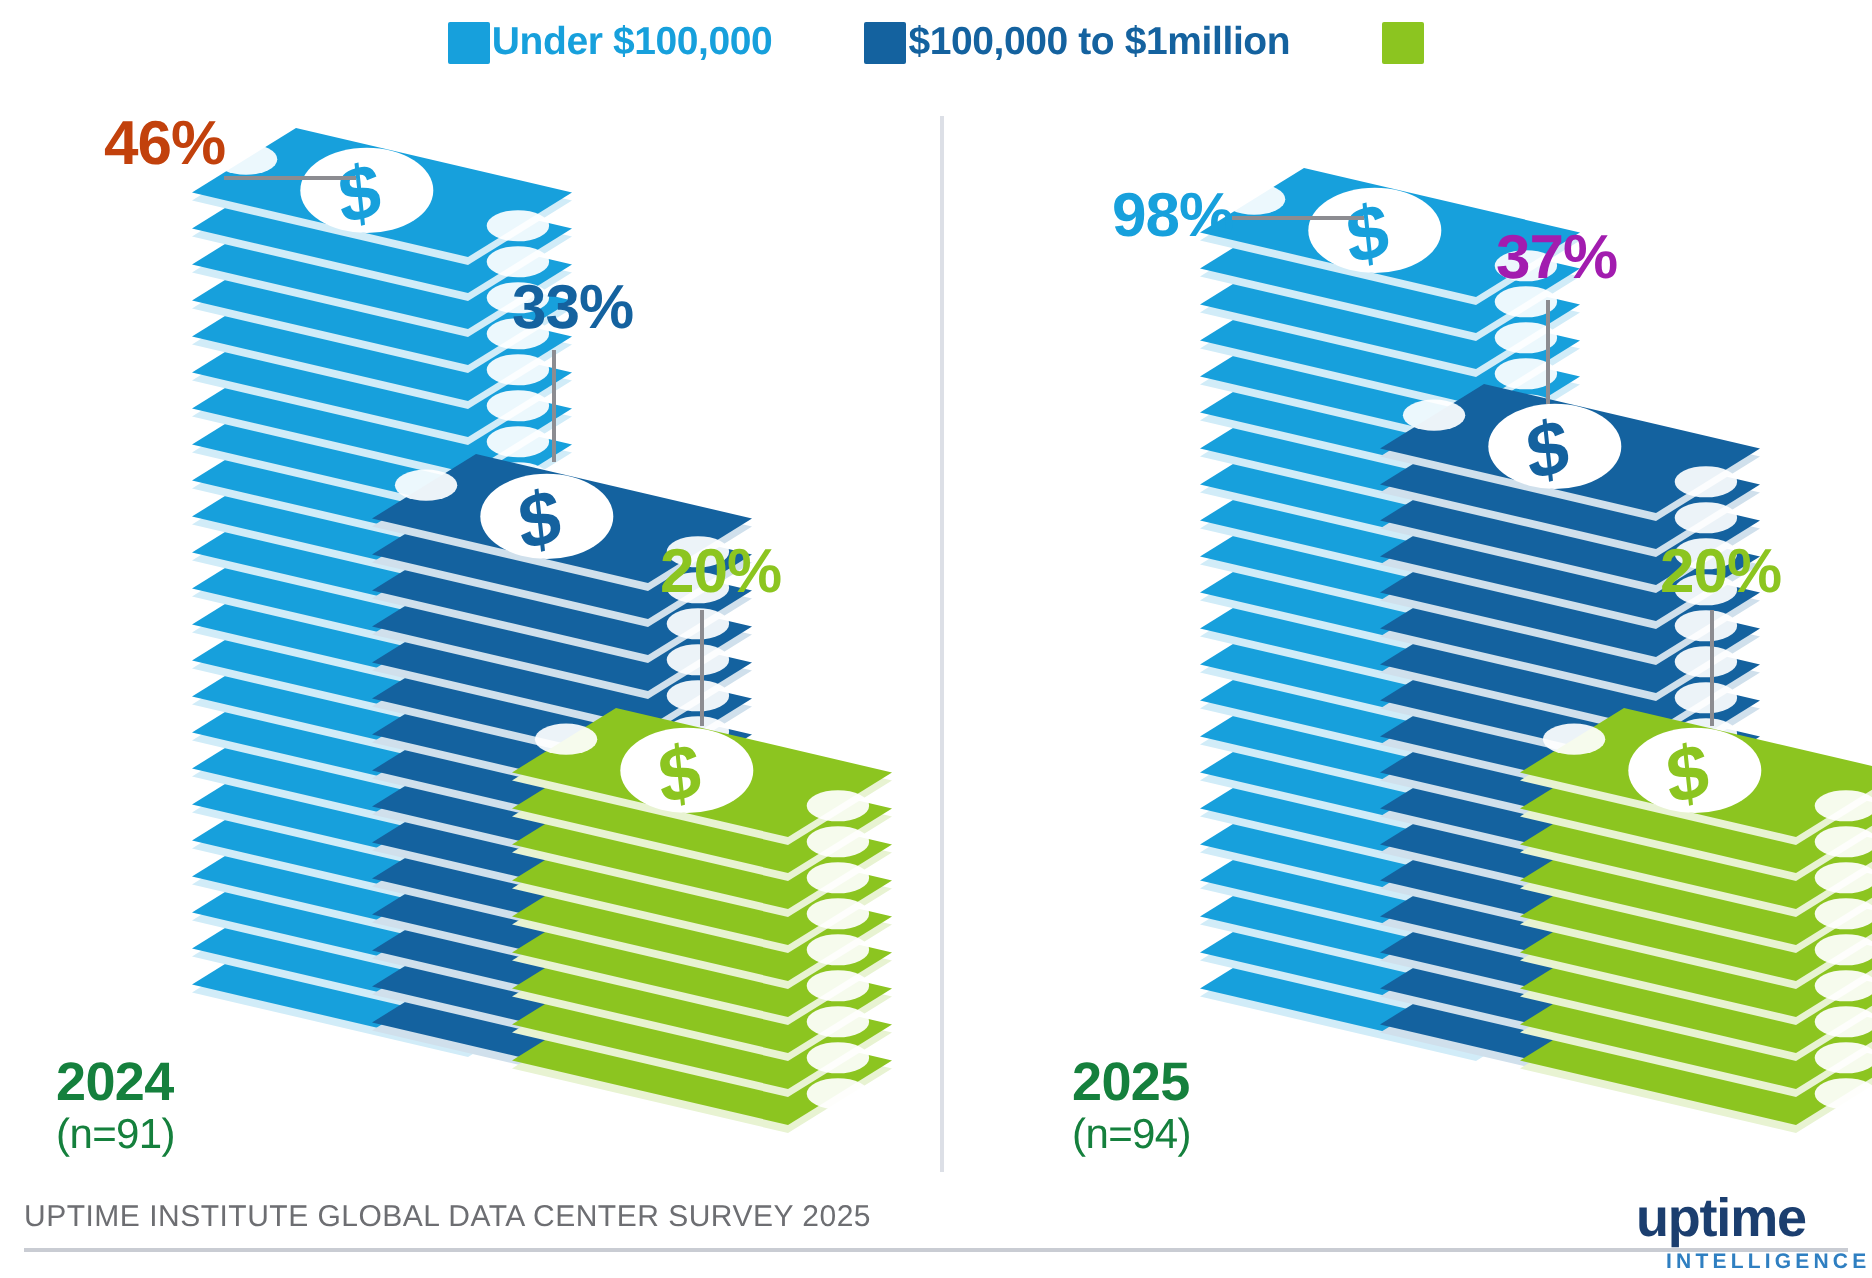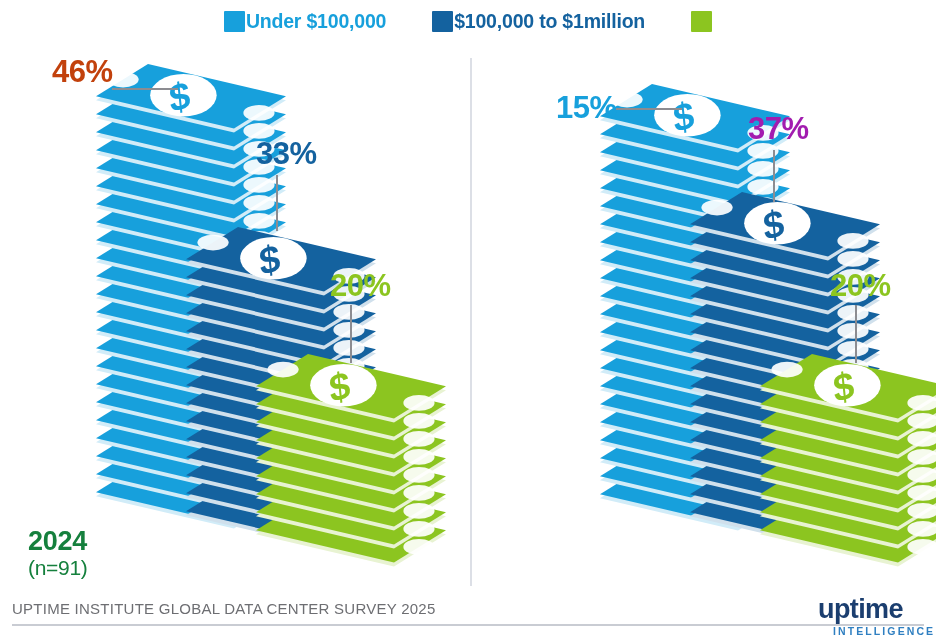--- a/index.html
+++ b/index.html
@@ -706,29 +706,33 @@
           <path d="M 52 0 L 190 32.24 L 138 64.48 L 0 32.24 Z" fill="#e8f3d2"></path>
           <path d="M 52 -4 L 190 28.240000000000002 L 138 60.480000000000004 L 0 28.240000000000002 Z" fill="#8cc520"></path>
           <ellipse cx="27.04" cy="11.6" rx="15.6" ry="7.8" fill="#ffffff" opacity="0.92"></ellipse>
           <ellipse cx="162.96" cy="44.879999999999995" rx="15.6" ry="7.8" fill="#ffffff" opacity="0.92"></ellipse>
           <ellipse cx="87.4" cy="27.2" rx="33.25" ry="21.28" fill="#ffffff"></ellipse>
           <text x="87.4" y="40.879999999999995" text-anchor="middle" font-family="Liberation Sans, sans-serif" font-weight="bold" font-size="38" fill="#8cc520" transform="rotate(-14 87.4 27.2) skewX(-8)">$</text>
         </g>
       </svg>
     </div>
 
-  <div class="pct" style="left:556px;top:92px;color:#17a0dc">15%</div>
+  <div class="pct" style="left:556px;top:92px;color:#17a0dc">98%</div>
   <div class="leader h" style="left:616px;top:108px;width:66px;"></div>
 
   <div class="pct" style="left:748px;top:113px;color:#a21caf">37%</div>
   <div class="leader v" style="left:773px;top:150px;height:52px;"></div>
 
   <div class="pct" style="left:830px;top:270px;color:#8cc520">20%</div>
   <div class="leader v" style="left:855px;top:305px;height:58px;"></div>
 
+  <div class="grp" style="left:536px;top:527px;">
+    <div class="yr">2025</div>
+    <div class="n">(n=94)</div>
+  </div>
 
   <div class="footer-text">UPTIME INSTITUTE GLOBAL DATA CENTER SURVEY 2025</div>
   <div class="footer-rule"></div>
   <div class="logo">
     <span class="lg1">uptime</span>
     <span class="lg2">INTELLIGENCE</span>
   </div>
 
 </div>
 

